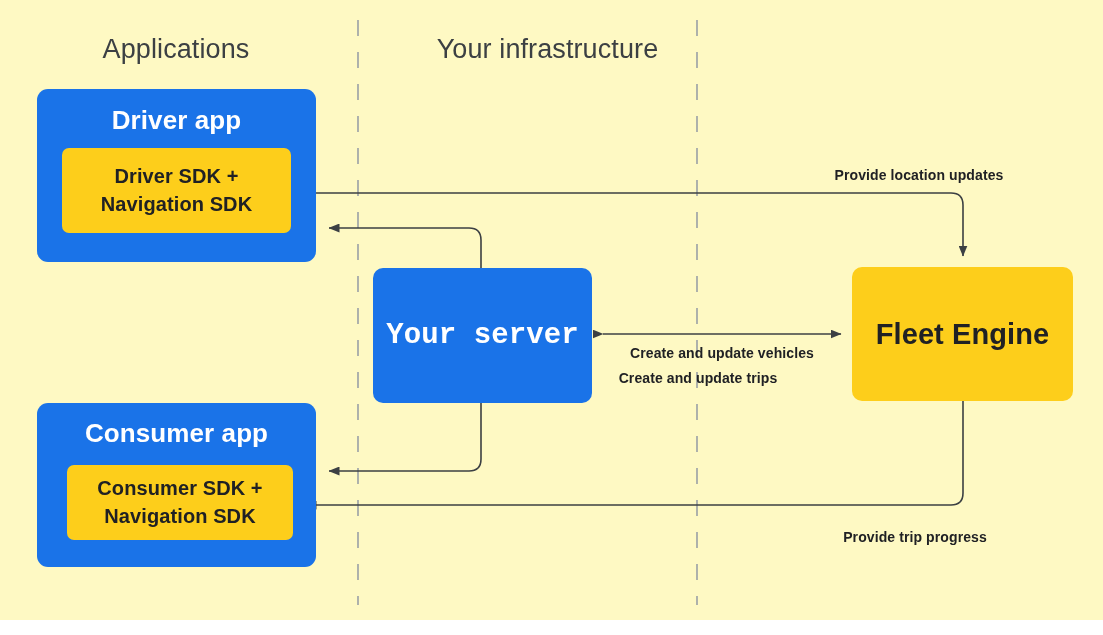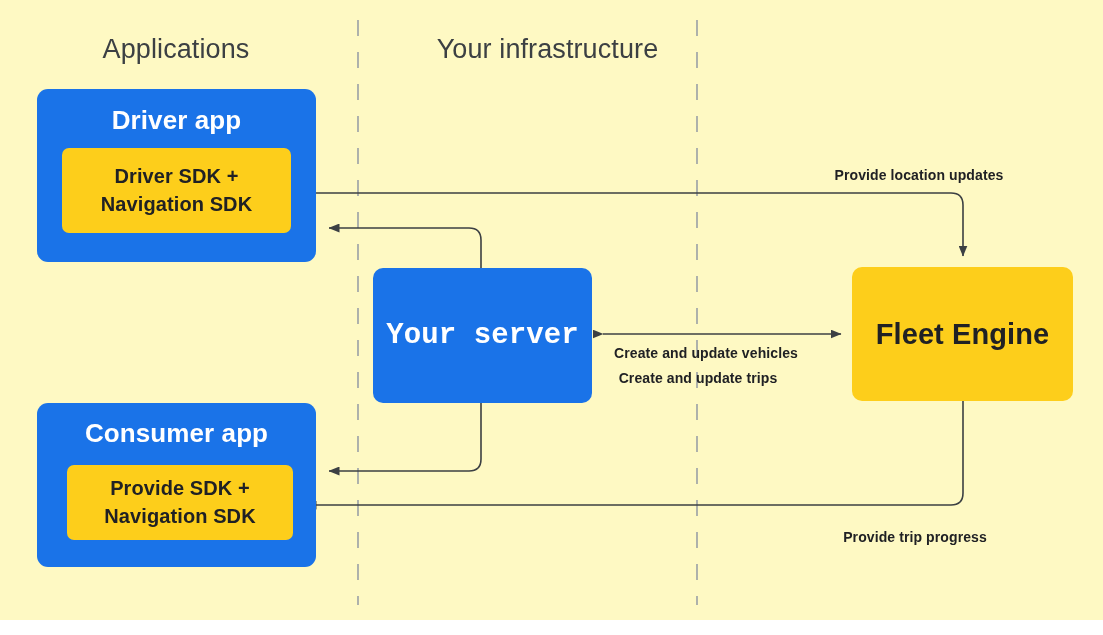--- a/index.html
+++ b/index.html
@@ -158,34 +158,34 @@
     <div class="app-title" style="top:16px;">Driver app</div>
     <div class="sdk-box" style="left:25px; top:59px; width:229px; height:85px;">
       <div class="sdk-label">Driver SDK +
 Navigation SDK</div>
     </div>
   </div>
 
   <div class="app-box" style="left:37px; top:403px; width:279px; height:164px;">
     <div class="app-title" style="top:15px;">Consumer app</div>
     <div class="sdk-box" style="left:30px; top:62px; width:226px; height:75px;">
-      <div class="sdk-label">Provide SDK +
+      <div class="sdk-label">Consumer SDK +
 Navigation SDK</div>
     </div>
   </div>
 
   <div class="server-box" style="left:373px; top:268px; width:219px; height:135px;">
     <div class="server-label">Your server</div>
   </div>
 
   <div class="engine-box" style="left:852px; top:267px; width:221px; height:134px;">
     <div class="engine-label">Fleet Engine</div>
   </div>
 
   <div class="wire-label center" style="left:769px; top:167px; width:300px;">Provide location updates</div>
 
-  <div class="wire-label center" style="left:556px; top:345px; width:300px;">Create and update vehicles</div>
+  <div class="wire-label center" style="left:572px; top:345px; width:300px;">Create and update vehicles</div>
 
   <div class="wire-label center" style="left:548px; top:370px; width:300px;">Create and update trips</div>
 
   <div class="wire-label center" style="left:765px; top:529px; width:300px;">Provide trip progress</div>
 
 </div>
 
 </body></html>

